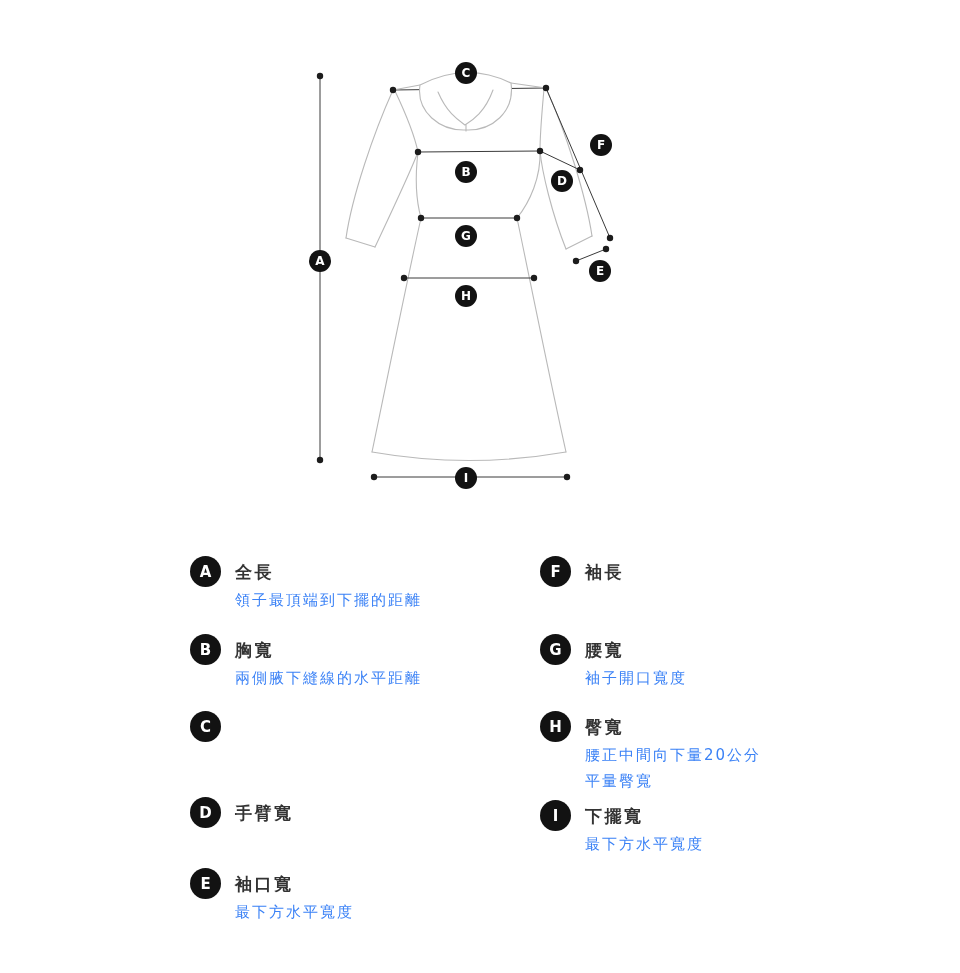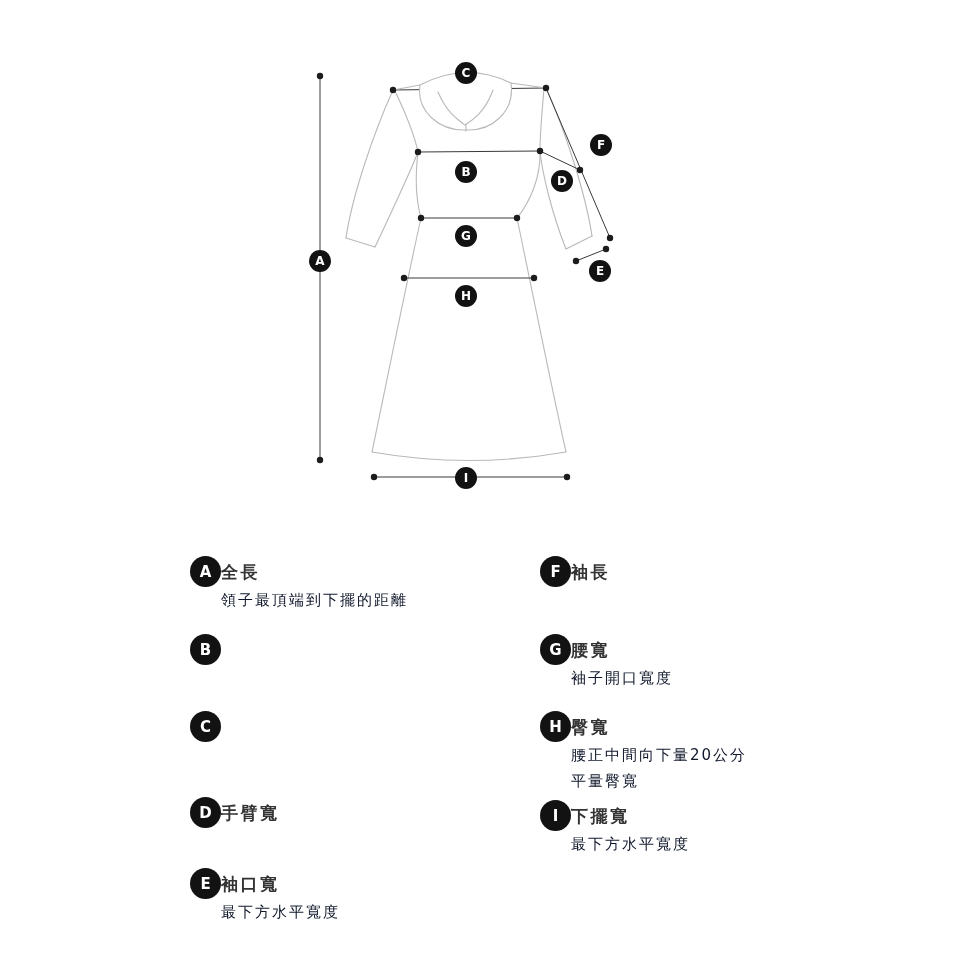--- a/index.html
+++ b/index.html
@@ -29,27 +29,27 @@
 
   
   .legend-item { position: absolute; display: flex; align-items: flex-start; }
   .lbadge {
     width: 31px; height: 31px; border-radius: 50%;
     background: #121212; color: #ffffff;
     font-size: 15px; font-weight: bold;
     display: flex; align-items: center; justify-content: center;
     flex: 0 0 31px;
   }
-  .ltext { padding-top: 1px; }
+  .ltext { margin-left: 14px; padding-top: 1px; }
   .ltitle {
     font-size: 17px; font-weight: bold; color: #333333;
     letter-spacing: 2.5px; line-height: 30px;
   }
   .ldesc {
-    font-size: 15px; color: #0f172a;
+    font-size: 15px; color: #3b82f6;
     letter-spacing: 2px; line-height: 26px;
   }
 </style>
 </head>
 <body>
 
 <div class="stage">
 
   <svg width="960" height="530" viewBox="0 0 960 530">
 
@@ -158,20 +158,24 @@
       <div class="ltext">
         <div class="ltitle">全長</div>
         <div class="ldesc">領子最頂端到下擺的距離</div>
       </div>
     </div>
 
     <div class="legend-item" style="left:190px; top:634px;">
       <div class="lbadge">
           <span>B</span>
         </div>
+      <div class="ltext">
+        <div class="ltitle">胸寬</div>
+        <div class="ldesc">兩側腋下縫線的水平距離</div>
+      </div>
     </div>
 
     <div class="legend-item" style="left:190px; top:711px;">
       <div class="lbadge">
           <span>C</span>
         </div>
     </div>
 
     <div class="legend-item" style="left:190px; top:797px;">
       <div class="lbadge">

